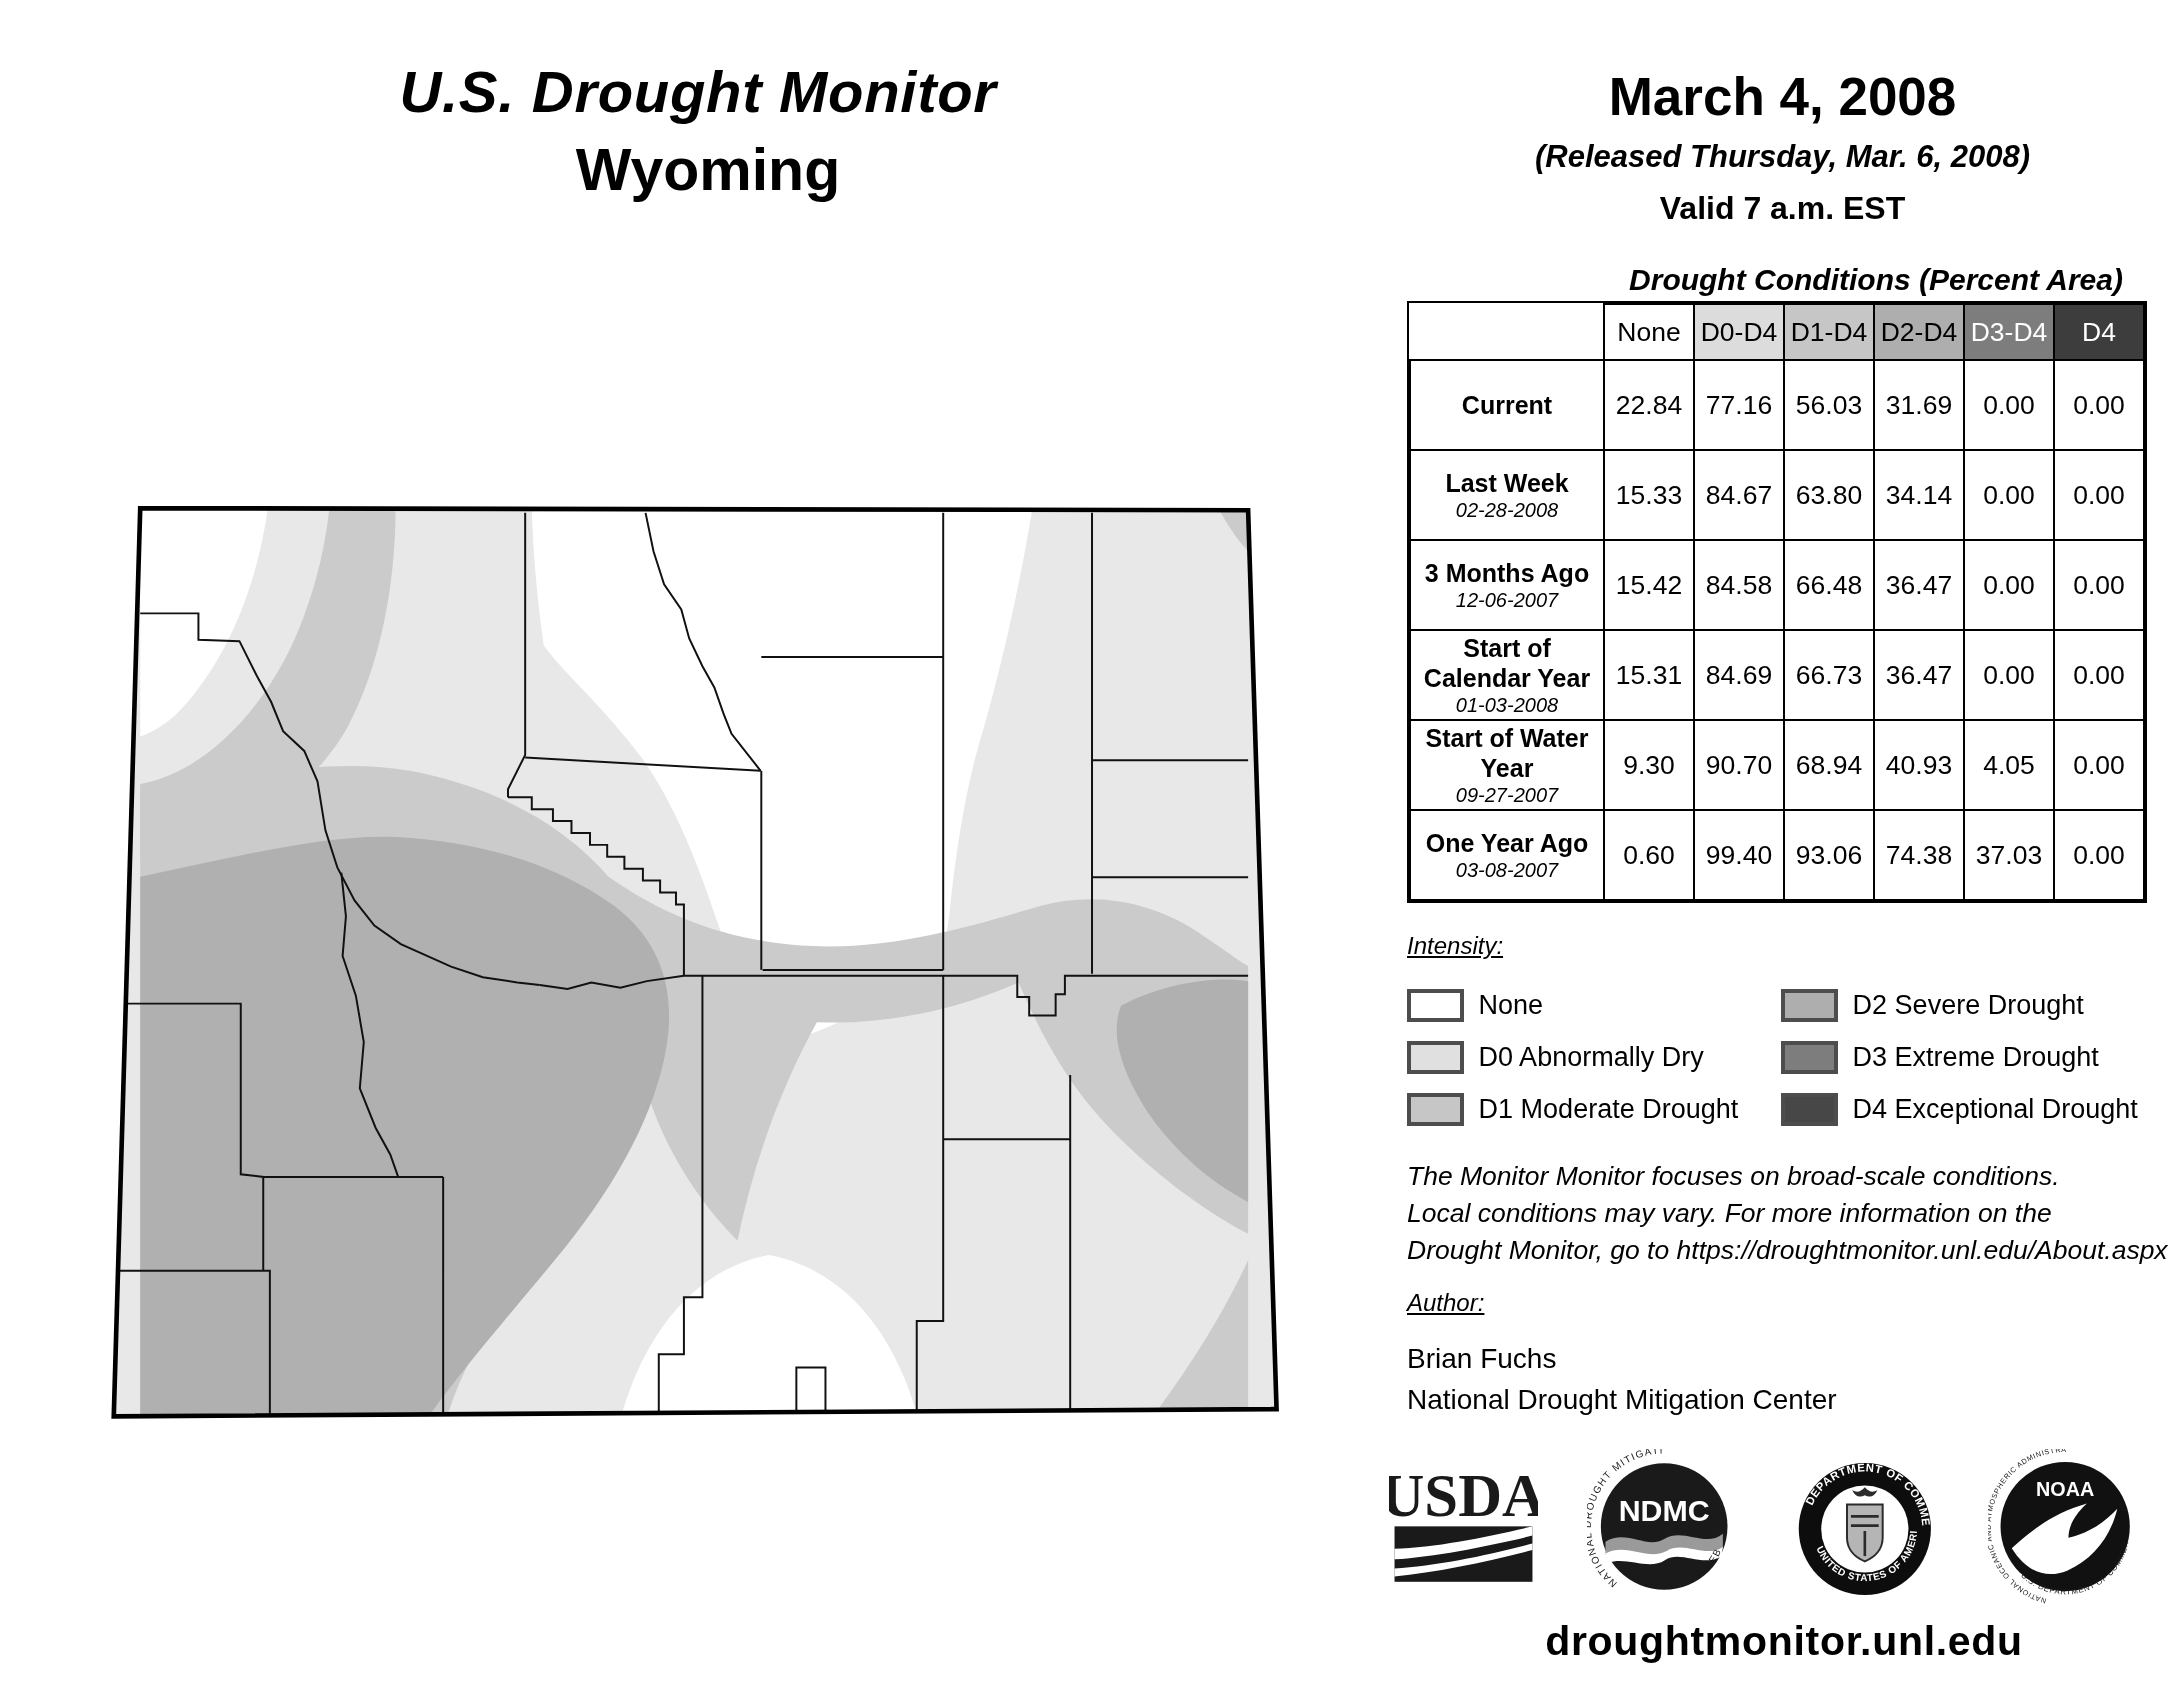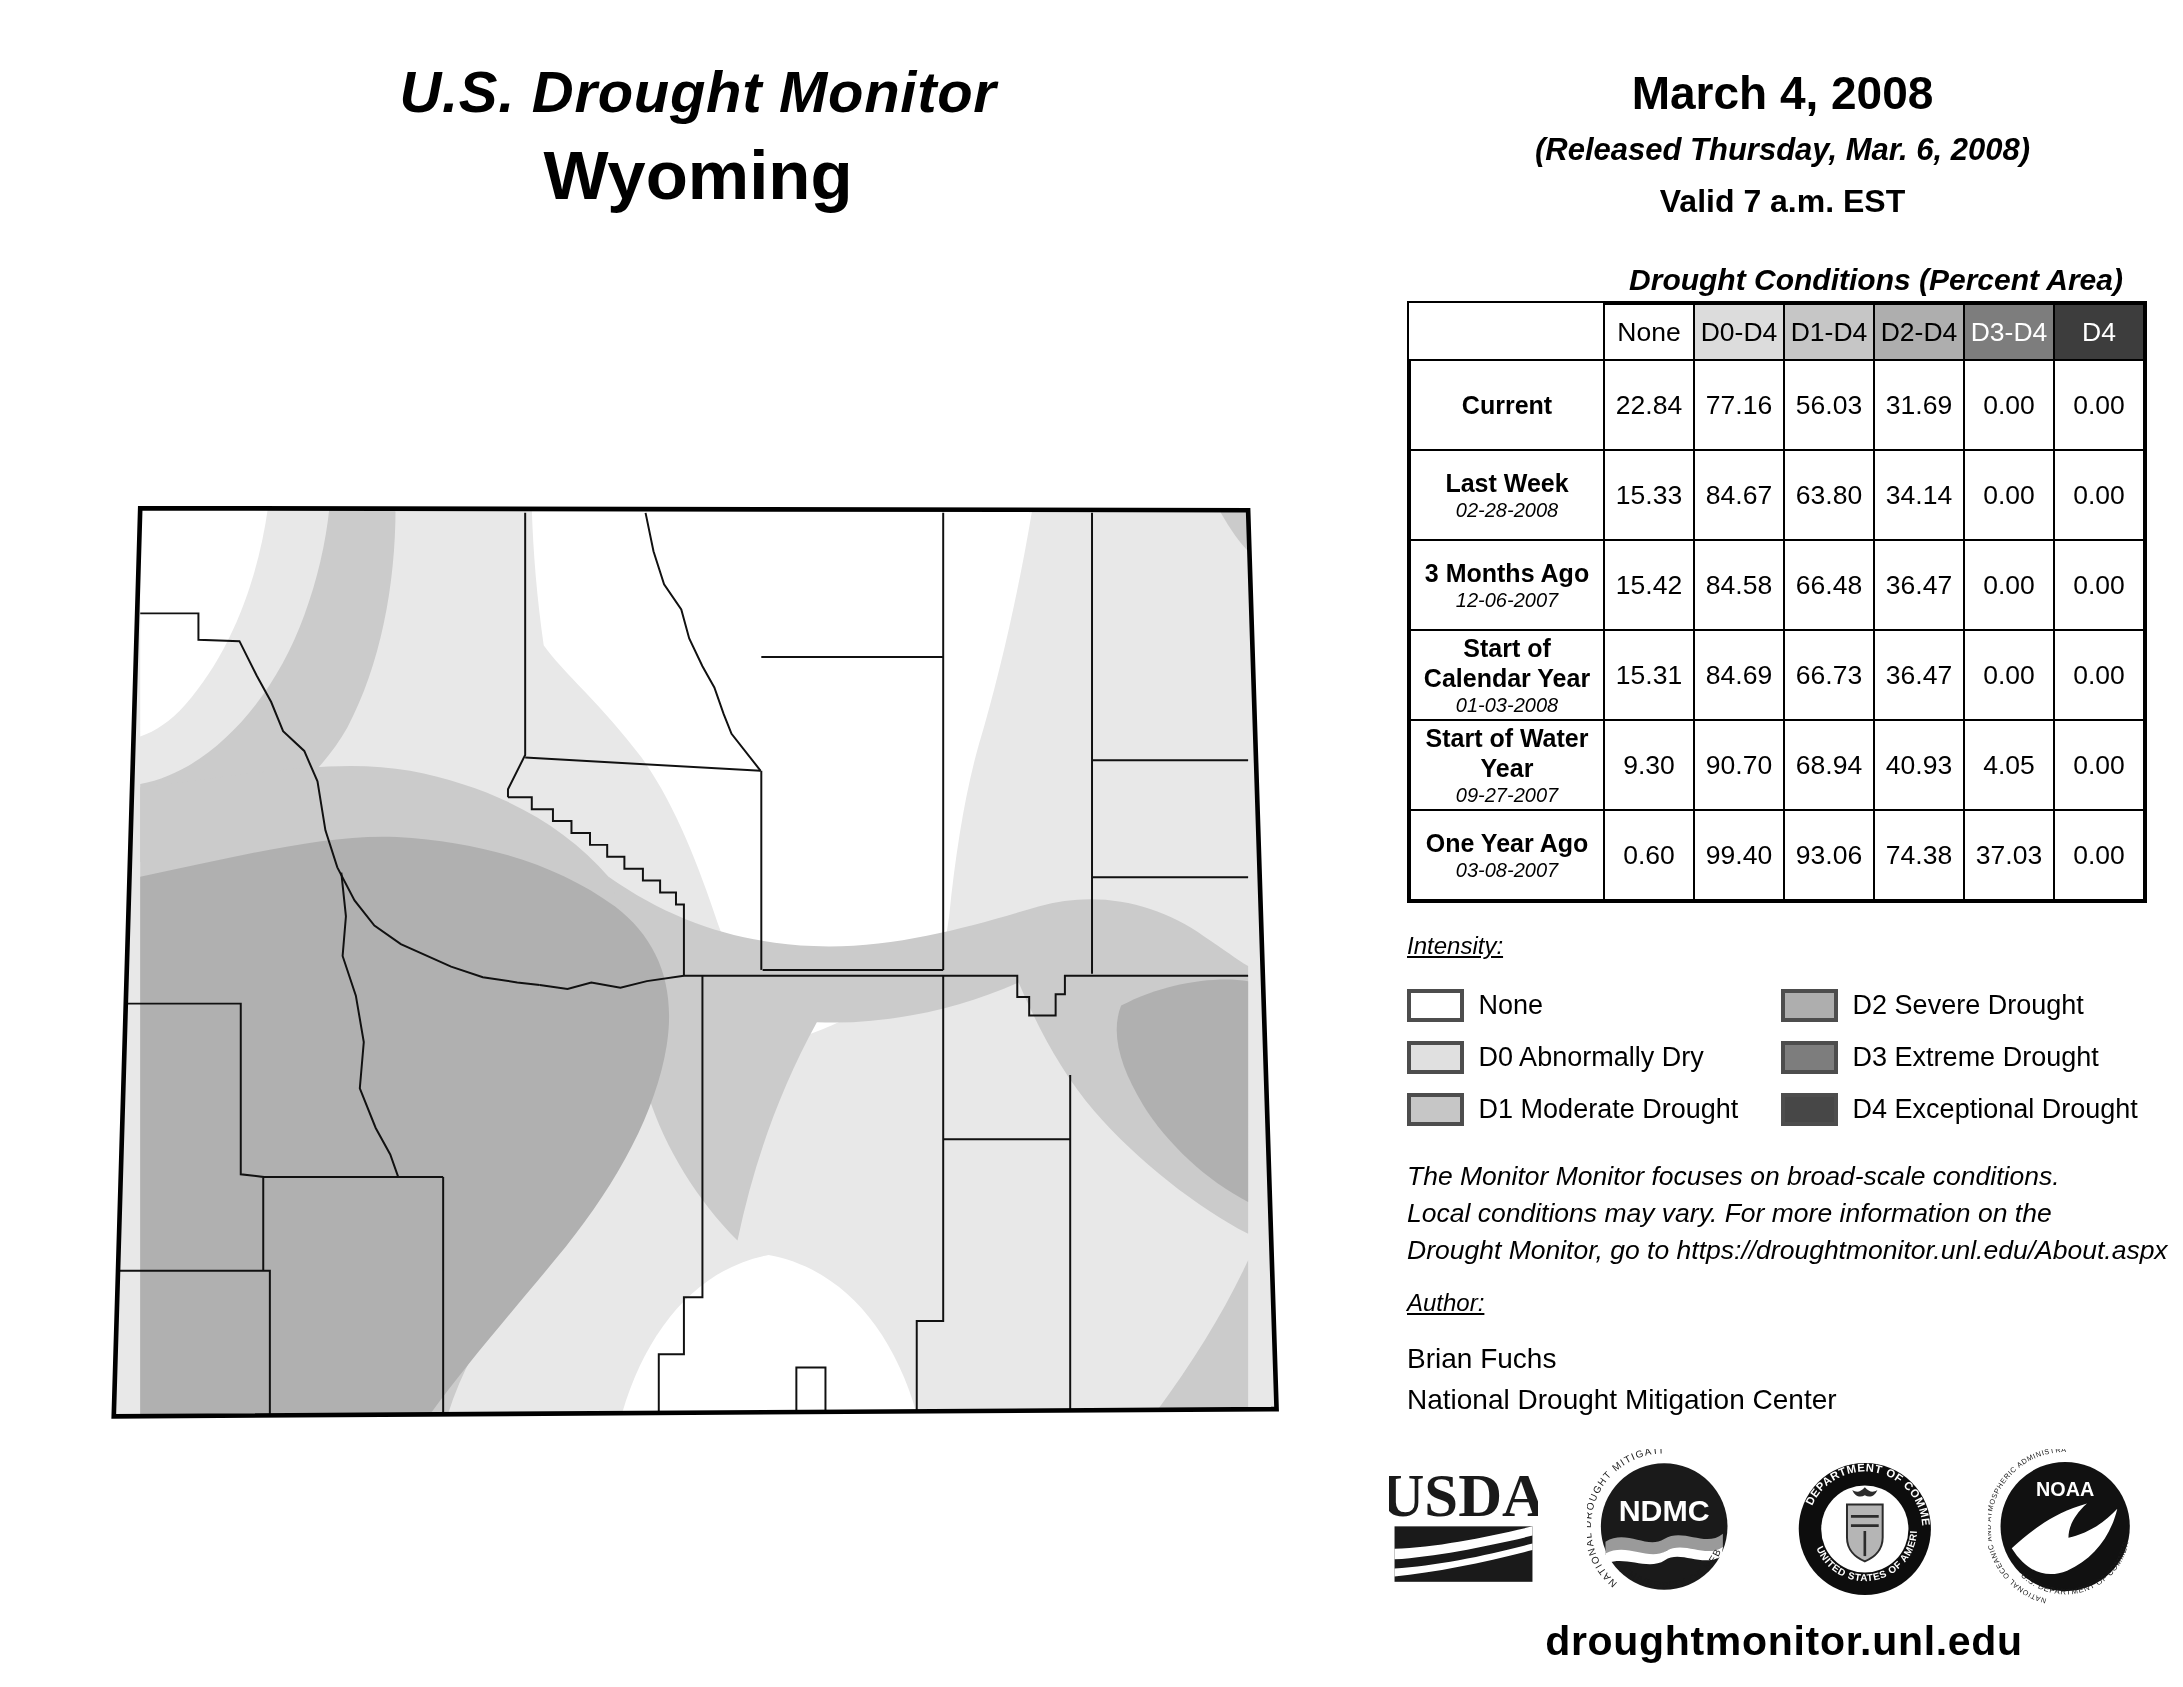--- a/index.html
+++ b/index.html
@@ -5,25 +5,25 @@
   html,body{margin:0;padding:0;}
   body{
     width:2183px;height:1687px;position:relative;background:#ffffff;
     font-family:"Liberation Sans", sans-serif;color:#000;overflow:hidden;
   }
   .abs{position:absolute;}
 
   
   .main-title{left:278px;top:58px;width:840px;text-align:center;
     font-size:58px;font-weight:bold;font-style:italic;letter-spacing:0.7px;}
-  .state-title{left:278px;top:136px;width:840px;text-align:center;
-    font-size:69px;font-weight:bold;}
+  .state-title{left:288px;top:136px;width:840px;text-align:center;
+    font-size:59px;font-weight:bold;}
 
   .date-block{left:1422px;top:66px;width:721px;text-align:center;}
-  .date-main{font-size:46px;font-weight:bold;}
+  .date-main{font-size:53px;font-weight:bold;}
   .date-released{font-size:31px;font-weight:bold;font-style:italic;margin-top:12px;}
   .date-valid{font-size:32px;font-weight:bold;margin-top:14.6px;}
 
   
   .tbl-title{left:1604px;top:263px;width:544px;text-align:center;
     font-size:30px;font-style:italic;font-weight:600;}
   table.dm{border-collapse:collapse;table-layout:fixed;}
   table.dm td,table.dm th{border:2.6px solid #000;text-align:center;vertical-align:middle;
     font-size:26.5px;padding:0;}
   table.dm .corner{border:none;background:#fff;}

